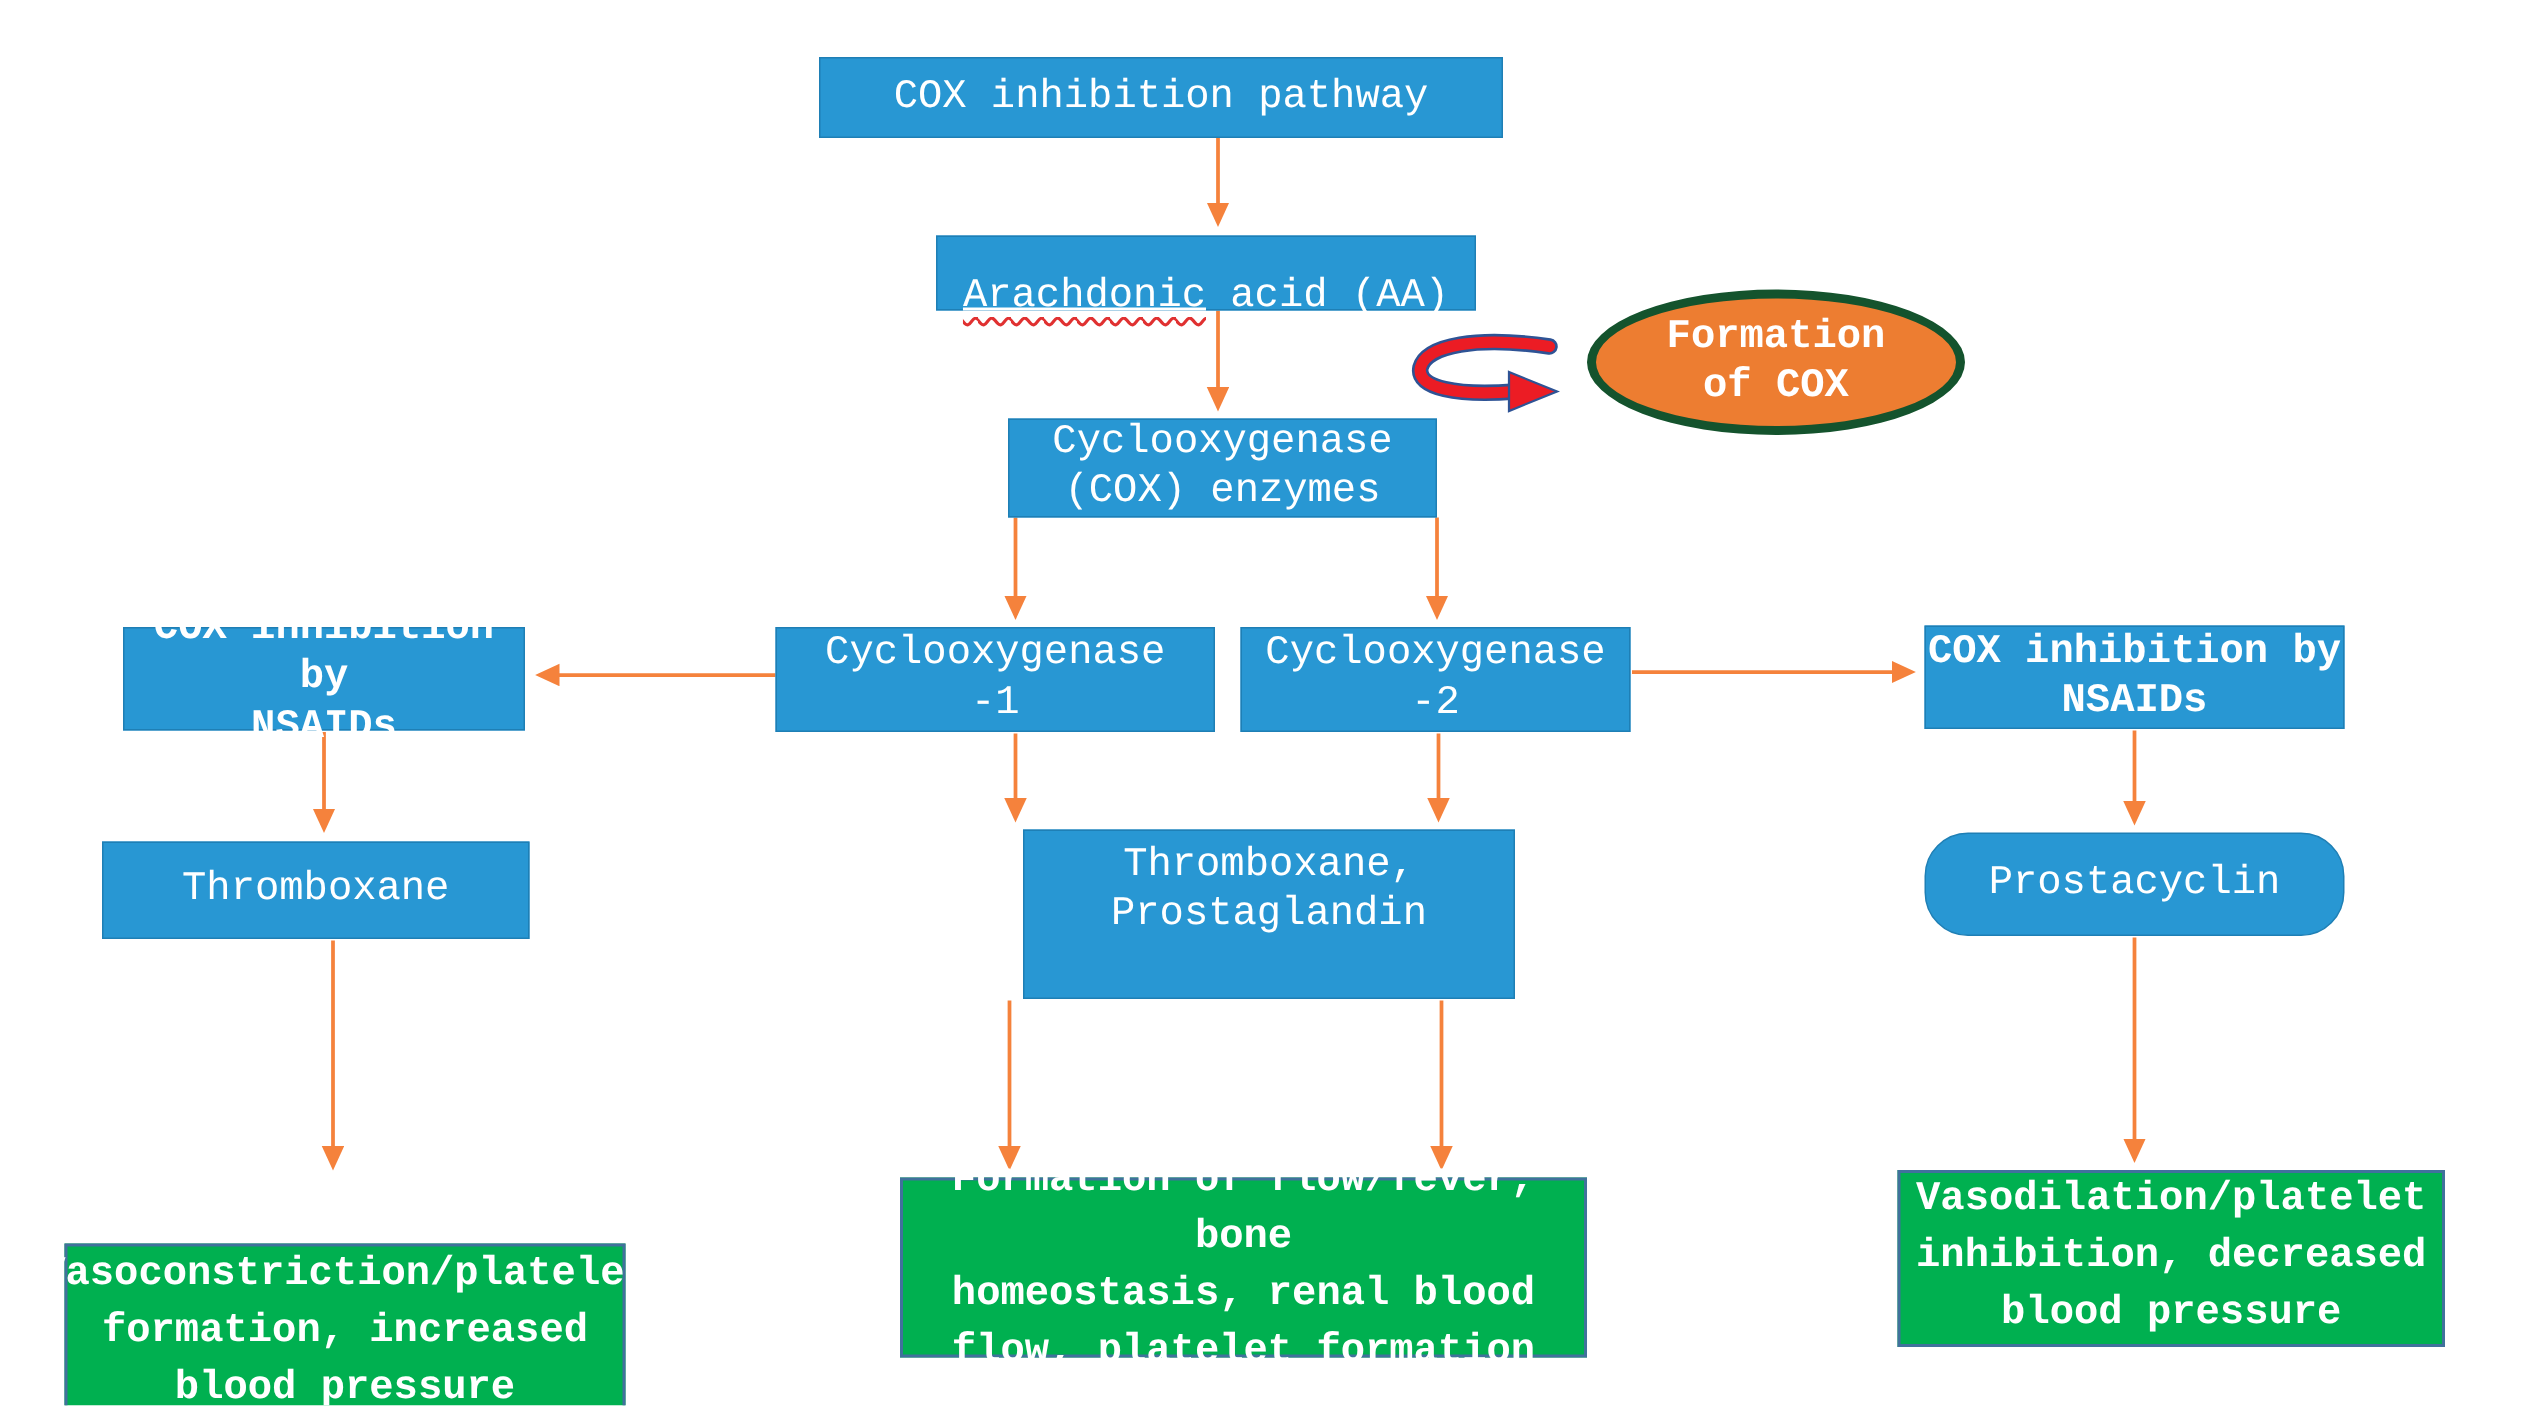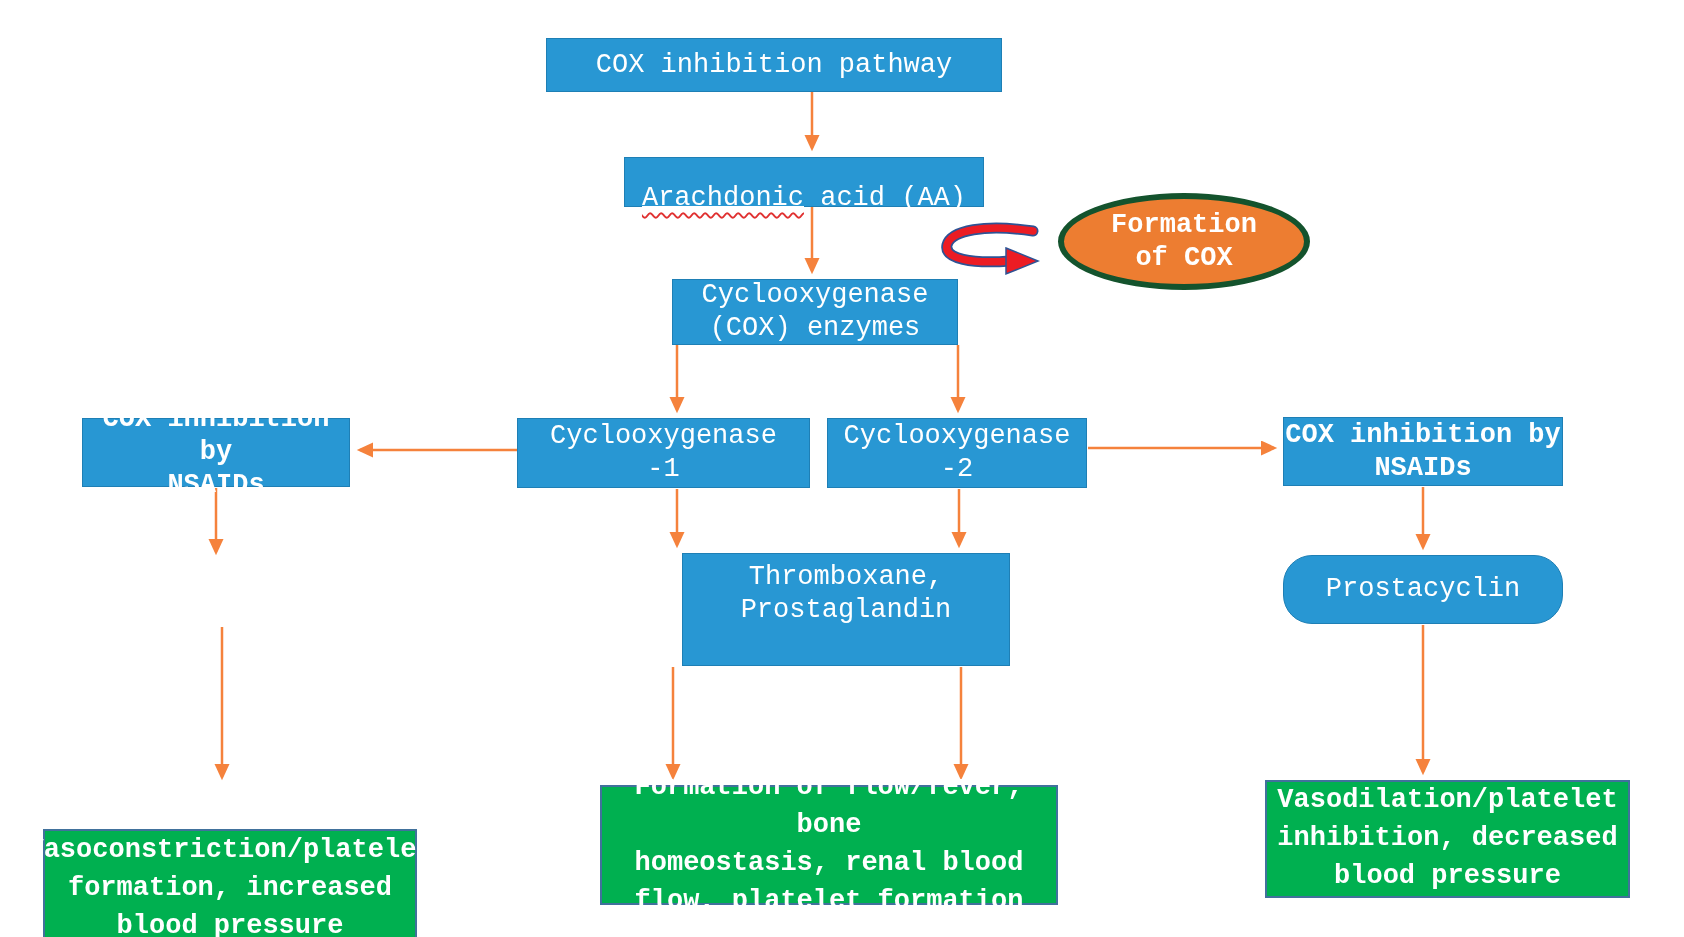--- a/index.html
+++ b/index.html
@@ -128,20 +128,23 @@
   <div class="node blue bold" style="left:82px; top:418px; width:268px; height:69px;">
     <span>COX inhibition by
 NSAIDs</span>
   </div>
 
   <div class="node blue bold" style="left:1283px; top:417px; width:280px; height:69px;">
     <span>COX inhibition by
 NSAIDs</span>
   </div>
 
+  <div class="node blue" style="left:68px; top:561px; width:285px; height:65px;">
+    <span>Thromboxane</span>
+  </div>
 
   <div class="node blue top-align" style="left:650px; top:553px; width:328px; height:113px;margin-left:32px;">
     <span>Thromboxane,
 Prostaglandin</span>
   </div>
 
   <div class="node blue" style="left:1283px; top:555px; width:280px; height:69px;border-radius:29px;">
     <span>Prostacyclin</span>
   </div>
 

